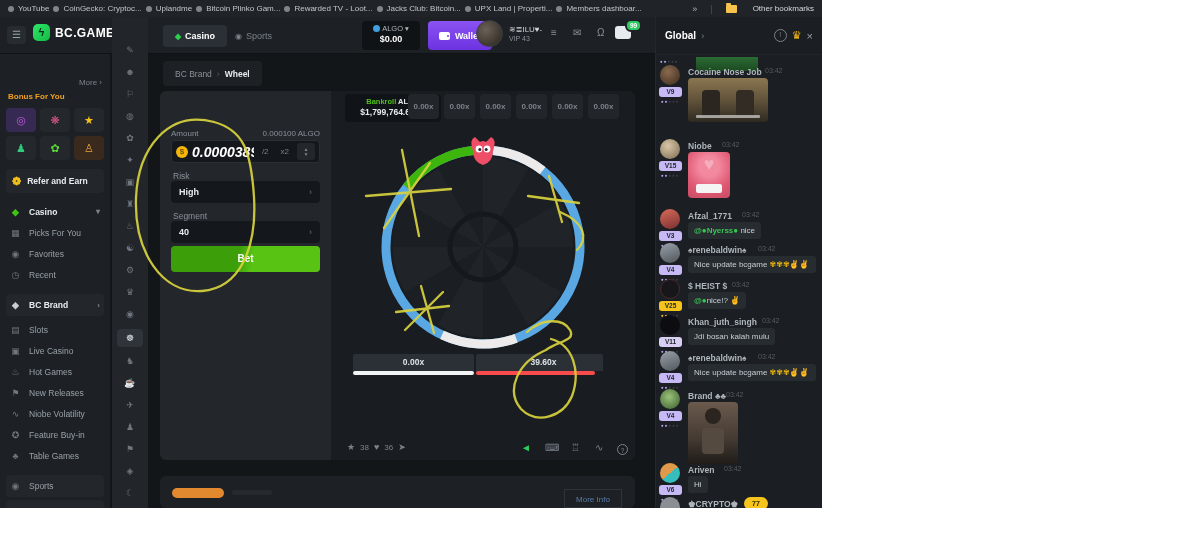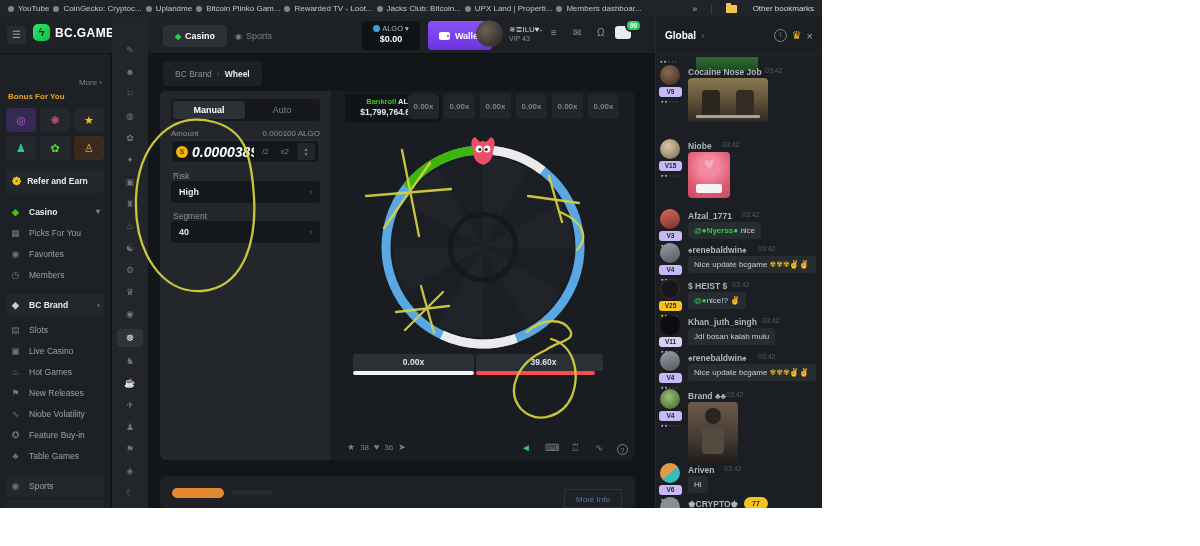--- a/index.html
+++ b/index.html
@@ -279,21 +279,21 @@
         </div>
 
         <div class="mrow">
           <span class="mic">◉</span>
           <span class="mlabel">Favorites</span>
           <span class="mchev"></span>
         </div>
 
         <div class="mrow">
           <span class="mic">◷</span>
-          <span class="mlabel">Members</span>
+          <span class="mlabel">Recent</span>
           <span class="mchev"></span>
         </div>
 
         <div class="mrow m-head m-box m-gap">
           <span class="mic">◆</span>
           <span class="mlabel">BC Brand</span>
           <span class="mchev">›</span>
         </div>
 
         <div class="mrow">
@@ -359,24 +359,20 @@
   </div>
 
   <div class="main">
     <div class="crumb">
       <span class="crumb-a">BC Brand</span>
       <span class="crumb-sep">›</span>
       <span class="crumb-b">Wheel</span>
     </div>
 
     <div class="controls">
-      <div class="betmode">
-        <div class="bm-manual">Manual</div>
-        <div class="bm-auto">Auto</div>
-      </div>
       <div class="amt-row">
         <span class="amt-l">
           <span>Amount</span>
           <span class="info-dot">i</span>
         </span>
         <span>0.000100 ALGO</span>
       </div>
       <div class="amt-input">
         <span class="coin">$</span>
         <span class="amt-val">0.00003898</span>
@@ -390,20 +386,21 @@
       <div class="ctl-label" style="top:80px;">Risk</div>
       <div class="sel" style="top:90px;">
         <span class="sel-v">High</span>
         <span class="sel-c">›</span>
       </div>
       <div class="ctl-label" style="top:120px;">Segment</div>
       <div class="sel" style="top:130px;">
         <span class="sel-v">40</span>
         <span class="sel-c">›</span>
       </div>
+      <div class="betbtn">Bet</div>
     </div>
 
     <div class="wheelpanel">
       <div class="bankroll">
         <div class="bk-r1">
           <span class="bk-g">Bankroll</span>
           <span class="bk-w">ALGO</span>
         </div>
         <div class="bk-r2">
           <span>$1,799,764.66</span>

